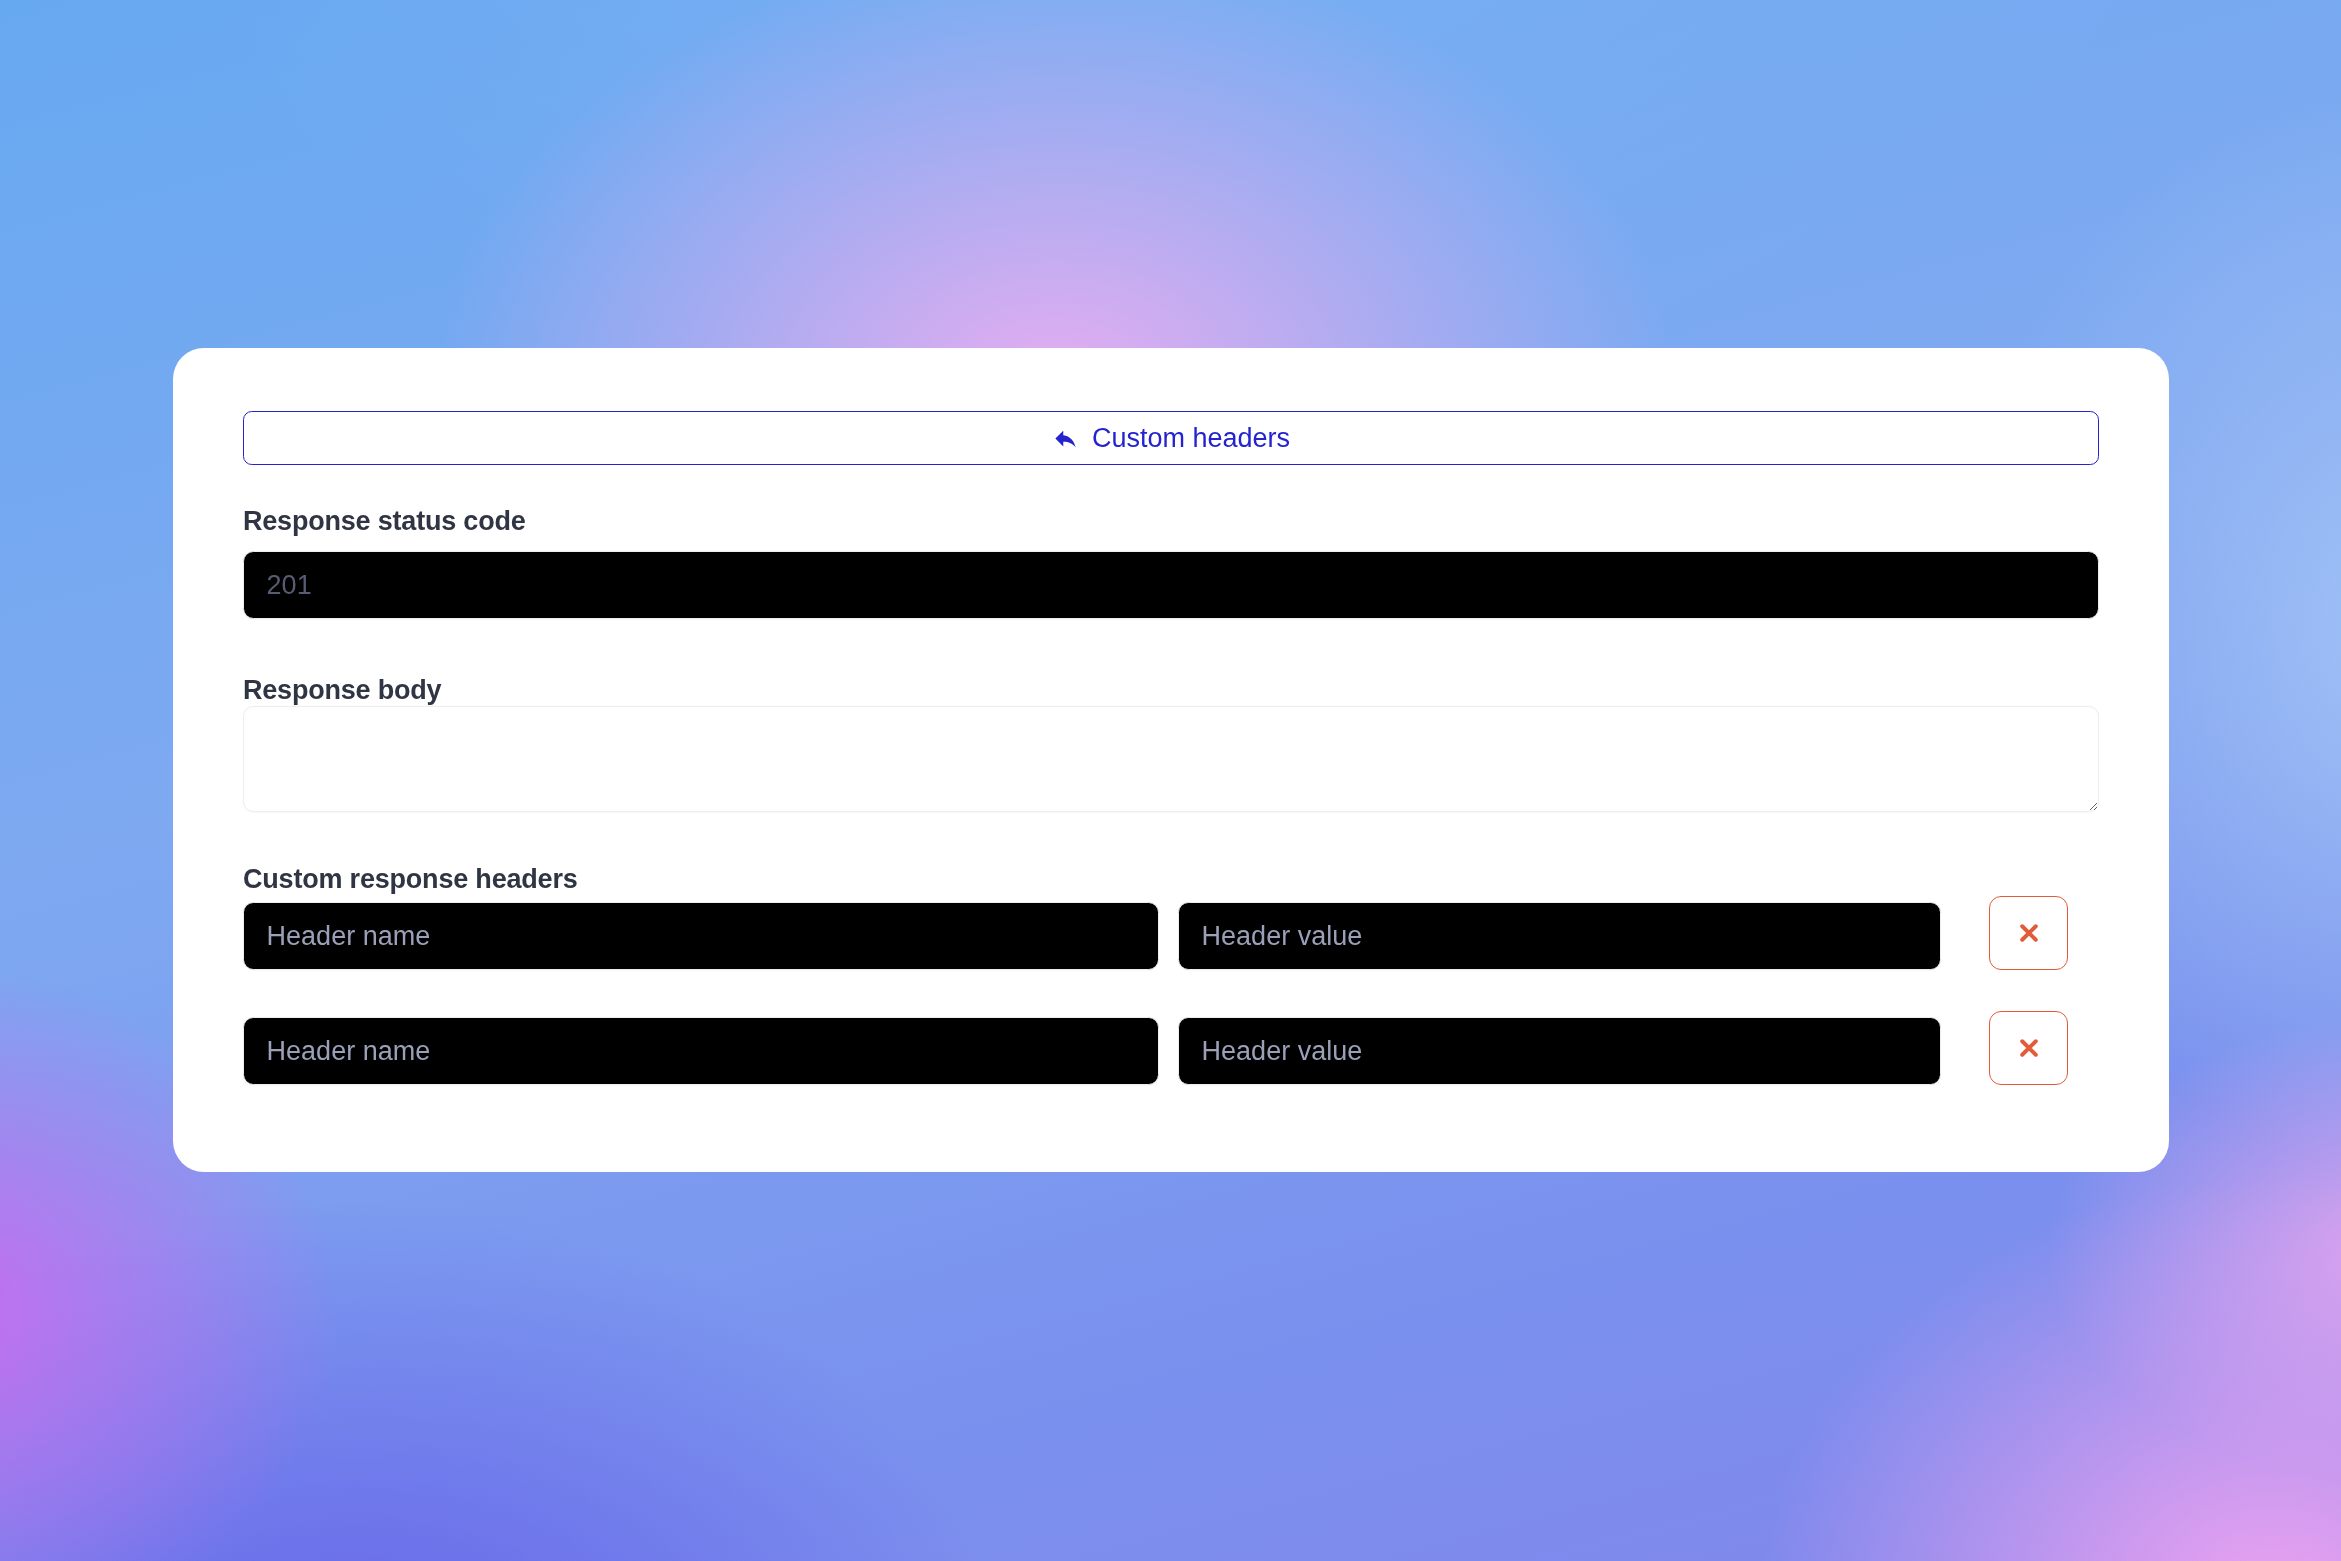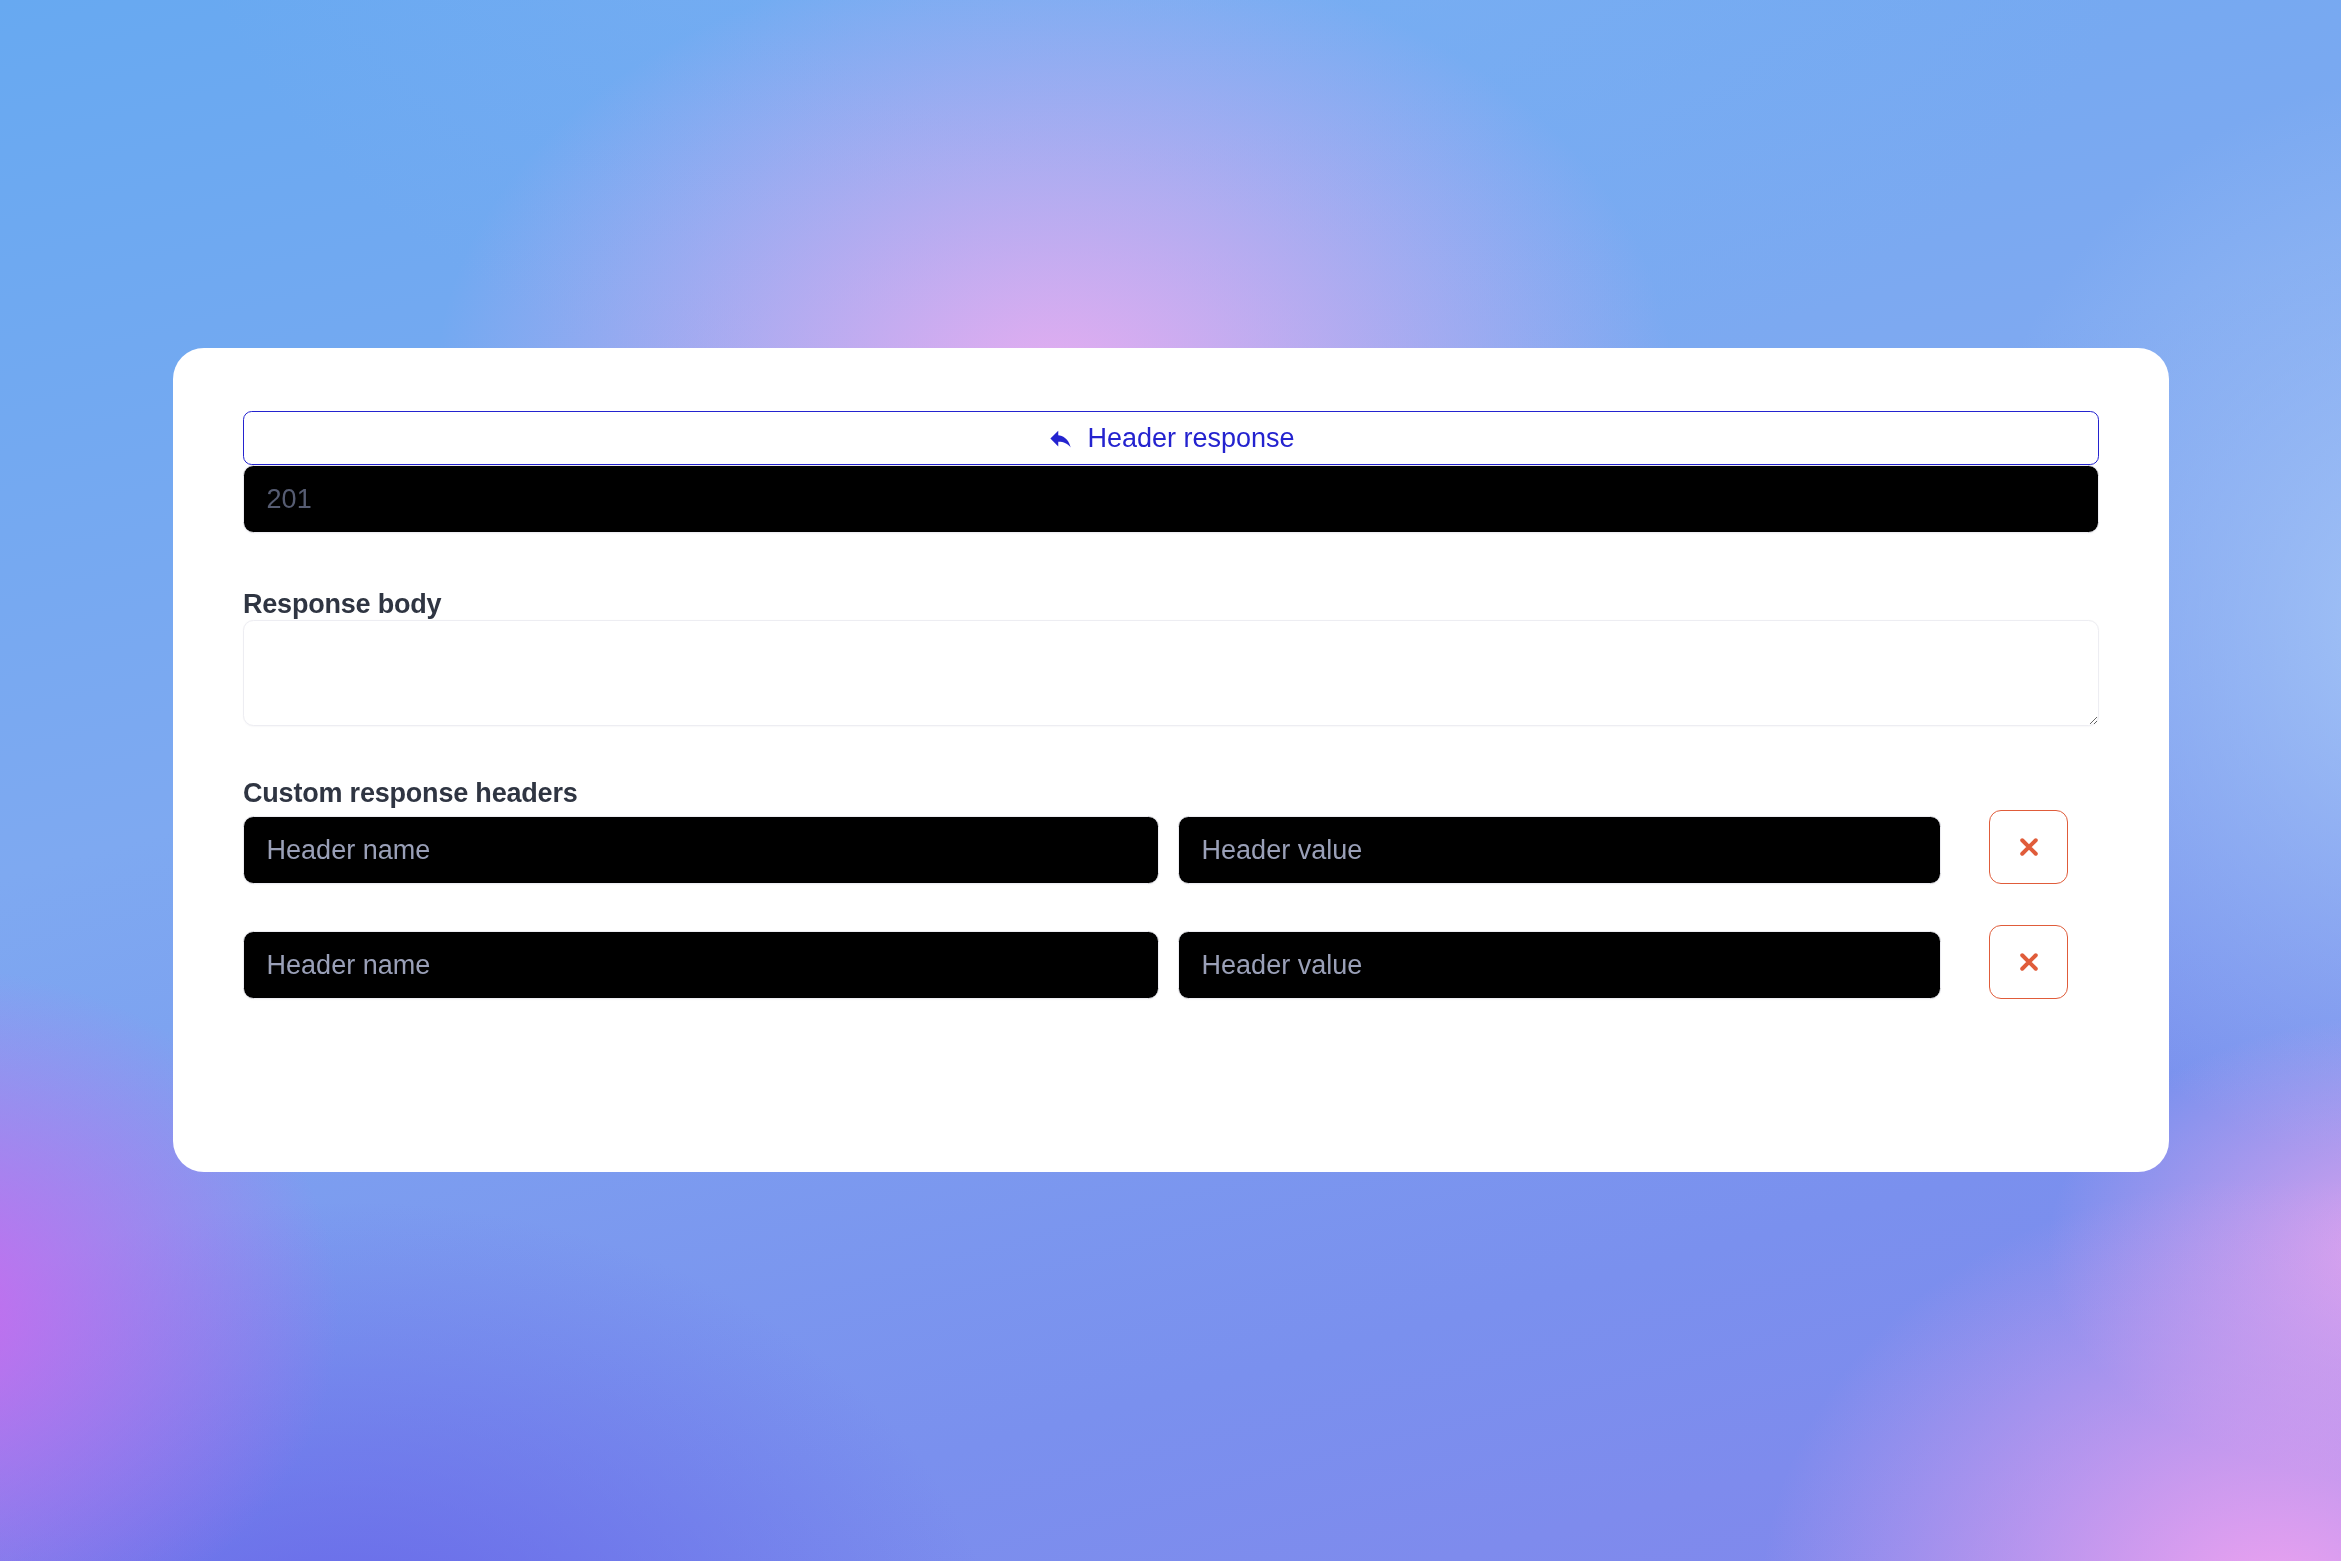--- a/index.html
+++ b/index.html
@@ -124,23 +124,24 @@
 
 <div class="stage">
   <div class="card">
 
     <button class="cr-button">
       <span>
         <svg width="27" height="27" viewBox="0 0 24 24" fill="#2423cf" aria-hidden="true">
           <path d="M10 9V5l-7 7 7 7v-4.1c5 0 8.5 1.6 11 5.1-1-5-4-10-11-11z"></path>
         </svg>
       </span>
-      <span>Header response</span>
+      <span>Custom headers</span>
     </button>
 
+    <div class="field-label label-status">Response status code</div>
     <input class="text-input" type="text" value="201" style="">
 
     <div class="field-label label-body">Response body</div>
     <textarea class="body-textarea" style=""></textarea>
 
     <div class="field-label label-headers">Custom response headers</div>
 
     <div class="header-row">
       <input class="text-input header-name-input" type="text" placeholder="Header name" style="">
       <input class="text-input header-value-input" type="text" placeholder="Header value" style="">

